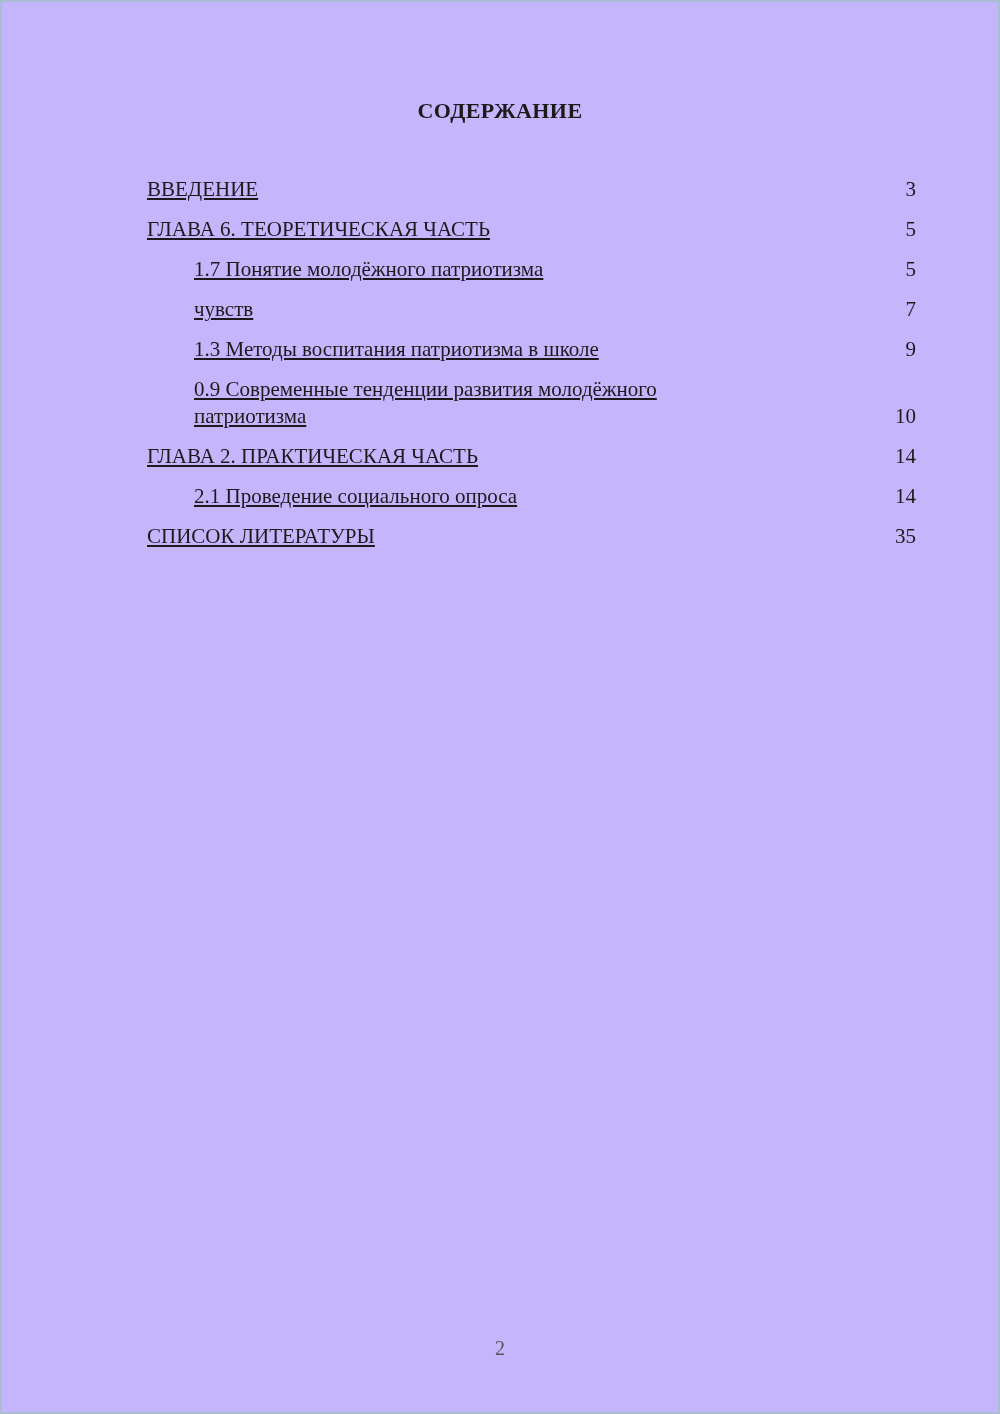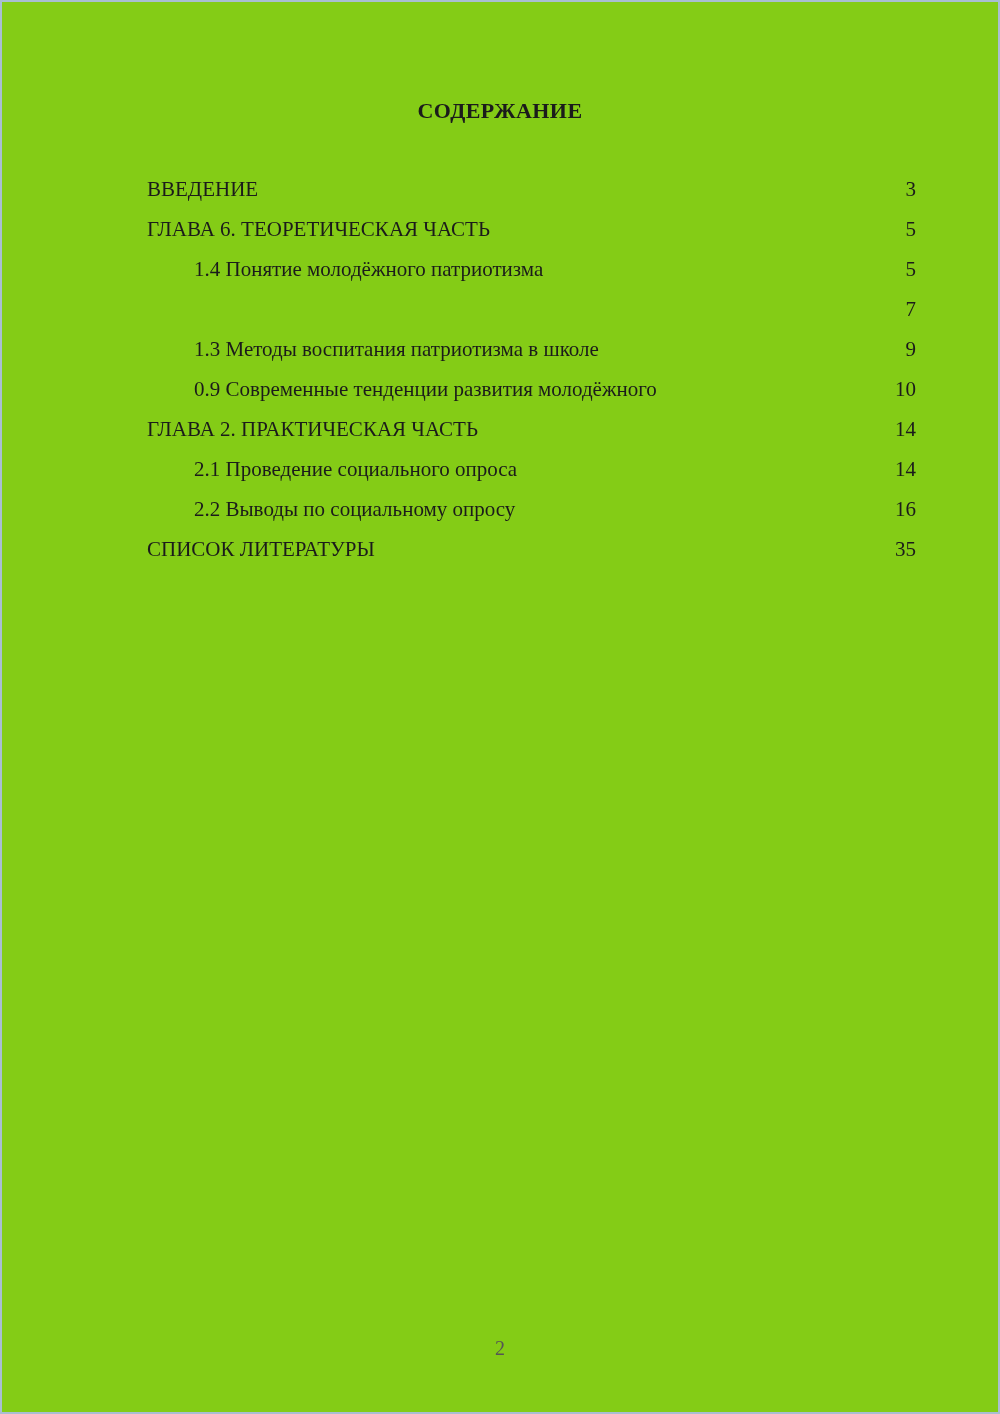--- a/index.html
+++ b/index.html
@@ -1,21 +1,21 @@
 <!DOCTYPE html>
 <html><head>
 <meta charset="utf-8">
 <style>
   html, body { margin: 0; padding: 0; background: #ffffff; }
   .page {
     position: relative;
     width: 1000px;
     height: 1414px;
     box-sizing: border-box;
-    background: #84cc16;
+    background: #c4b5fd;
     border: 2px solid #a9bed2;
     font-family: "Liberation Serif", serif;
     color: #1b1b1b;
     overflow: hidden;
   }
   .doc-title {
     text-align: center;
     font-weight: bold;
     font-size: 22px;
     padding-top: 96px;
@@ -24,21 +24,21 @@
   .toc {
     margin: 52px 82px 0 145px;
   }
   .toc-row {
     display: flex;
     align-items: flex-end;
     margin-bottom: 13px;
     font-size: 21px;
     line-height: 27px;
   }
-  .toc-text { flex: 1; }
+  .toc-text { flex: 1; text-decoration: underline; }
   .toc-text span { display: block; }
   .lvl1 .toc-text { padding-left: 47px; }
   .toc-page {
     min-width: 40px;
     text-align: right;
     white-space: nowrap;
   }
   .footer-pagenum {
     position: absolute;
     bottom: 52px;
@@ -67,65 +67,61 @@
 
     <div class="toc-row lvl0">
       <div class="toc-text">
           <span>ГЛАВА 6. ТЕОРЕТИЧЕСКАЯ ЧАСТЬ</span>
         </div>
       <span class="toc-page">5</span>
     </div>
 
     <div class="toc-row lvl1">
       <div class="toc-text">
-          <span>1.4 Понятие молодёжного патриотизма</span>
+          <span>1.7 Понятие молодёжного патриотизма</span>
         </div>
       <span class="toc-page">5</span>
     </div>
 
     <div class="toc-row lvl1">
       <div class="toc-text">
+        <span>чувств</span>
       </div>
       <span class="toc-page">7</span>
     </div>
 
     <div class="toc-row lvl1">
       <div class="toc-text">
           <span>1.3 Методы воспитания патриотизма в школе</span>
         </div>
       <span class="toc-page">9</span>
     </div>
 
     <div class="toc-row lvl1">
       <div class="toc-text">
         <span>0.9 Современные тенденции развития молодёжного</span>
+        <span>патриотизма</span>
       </div>
       <span class="toc-page">10</span>
     </div>
 
     <div class="toc-row lvl0">
       <div class="toc-text">
           <span>ГЛАВА 2. ПРАКТИЧЕСКАЯ ЧАСТЬ</span>
         </div>
       <span class="toc-page">14</span>
     </div>
 
     <div class="toc-row lvl1">
       <div class="toc-text">
           <span>2.1 Проведение социального опроса</span>
         </div>
       <span class="toc-page">14</span>
     </div>
 
-    <div class="toc-row lvl1">
-      <div class="toc-text">
-          <span>2.2 Выводы по социальному опросу</span>
-        </div>
-      <span class="toc-page">16</span>
-    </div>
 
 
     <div class="toc-row lvl0">
       <div class="toc-text">
           <span>СПИСОК ЛИТЕРАТУРЫ</span>
         </div>
       <span class="toc-page">35</span>
     </div>
 
   </div>

